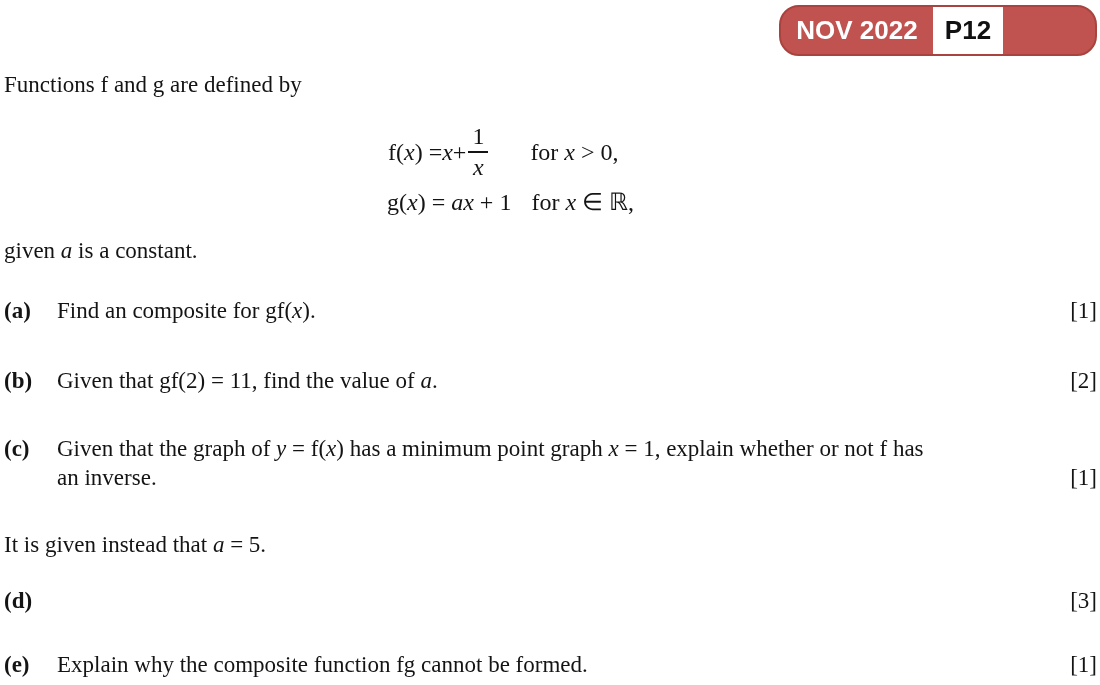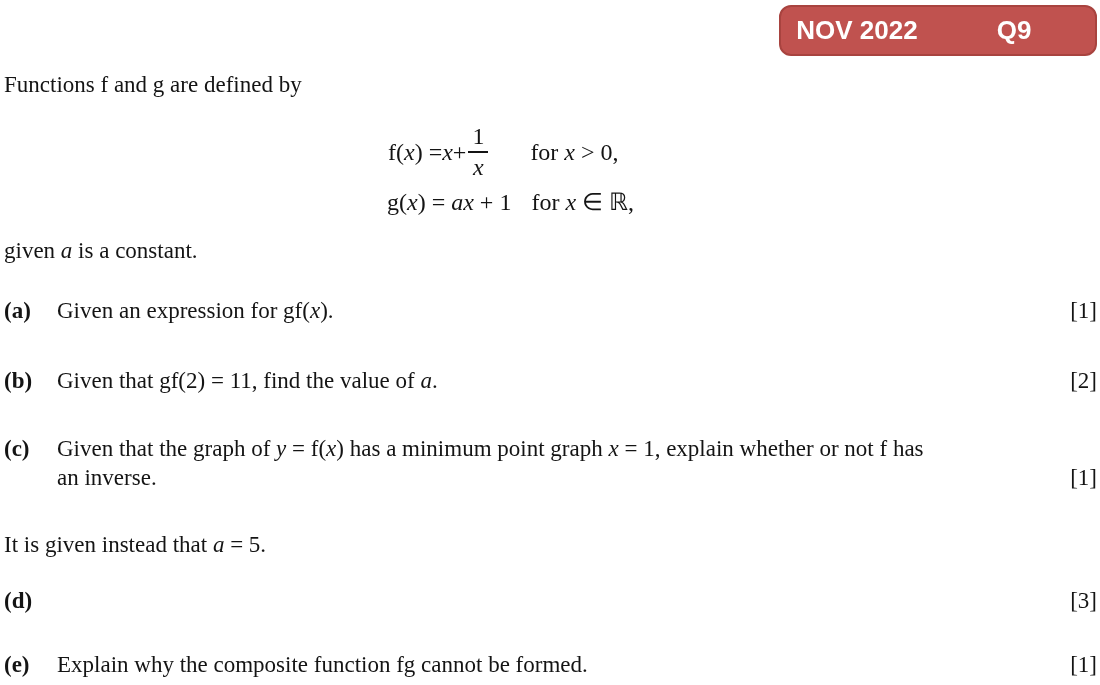--- a/index.html
+++ b/index.html
@@ -19,21 +19,21 @@
     position: absolute;
     top: 5px;
     left: 779px;
     width: 318px;
     height: 51px;
     box-sizing: border-box;
     display: flex;
     align-items: stretch;
     background: #c0524f;
     border: 2px solid #a8433f;
-    border-radius: 12px;
+    border-radius: 20px;
     overflow: hidden;
     font-family: "Liberation Sans", sans-serif;
     font-weight: 700;
     font-size: 26px;
     color: #ffffff;
   }
   .badge-session { width: 152px; display: flex; align-items: center; justify-content: center; }
   .badge-paper   { width: 70px; background: #ffffff; color: #111111; display: flex; align-items: center; justify-content: center; }
   .badge-question{ flex: 1; display: flex; align-items: center; justify-content: center; }
 
@@ -84,21 +84,21 @@
   sup { font-size: 15px; }
   i { font-style: italic; }
 </style>
 </head>
 <body>
 
 <div class="page">
 
   <div class="badge">
     <span class="badge-session">NOV 2022</span>
-    <span class="badge-question">Q9</span>
+    <span class="badge-paper">P12</span>
   </div>
 
   <div class="line intro">Functions f and g are defined by</div>
 
   <div class="eq eq1">
     <span>f(</span>
       <i>x</i>
       <span>) = </span>
       <i>x</i>
       <span> + </span>
@@ -113,21 +113,21 @@
   <div class="eq eq2">
     <span>g(</span><i>x</i><span>) = </span><i>a</i><i>x</i><span> + 1</span><span class="cond2"><span>for </span><i>x</i><span> ∈ ℝ,</span></span>
   </div>
 
   <div class="line where">
     <span>given </span><i>a</i><span> is a constant.</span>
   </div>
 
   <div class="row row-a">
     <span class="plabel">(a)</span>
-    <span class="ptext"><span>Given an expression for gf(</span><i>x</i><span>).</span></span>
+    <span class="ptext"><span>Find an composite for gf(</span><i>x</i><span>).</span></span>
     <span class="marks">[1]</span>
   </div>
 
   <div class="row row-b">
     <span class="plabel">(b)</span>
     <span class="ptext"><span>Given that gf(2) = 11, find the value of </span><i>a</i><span>.</span></span>
     <span class="marks">[2]</span>
   </div>
 
   <div class="row row-c">

